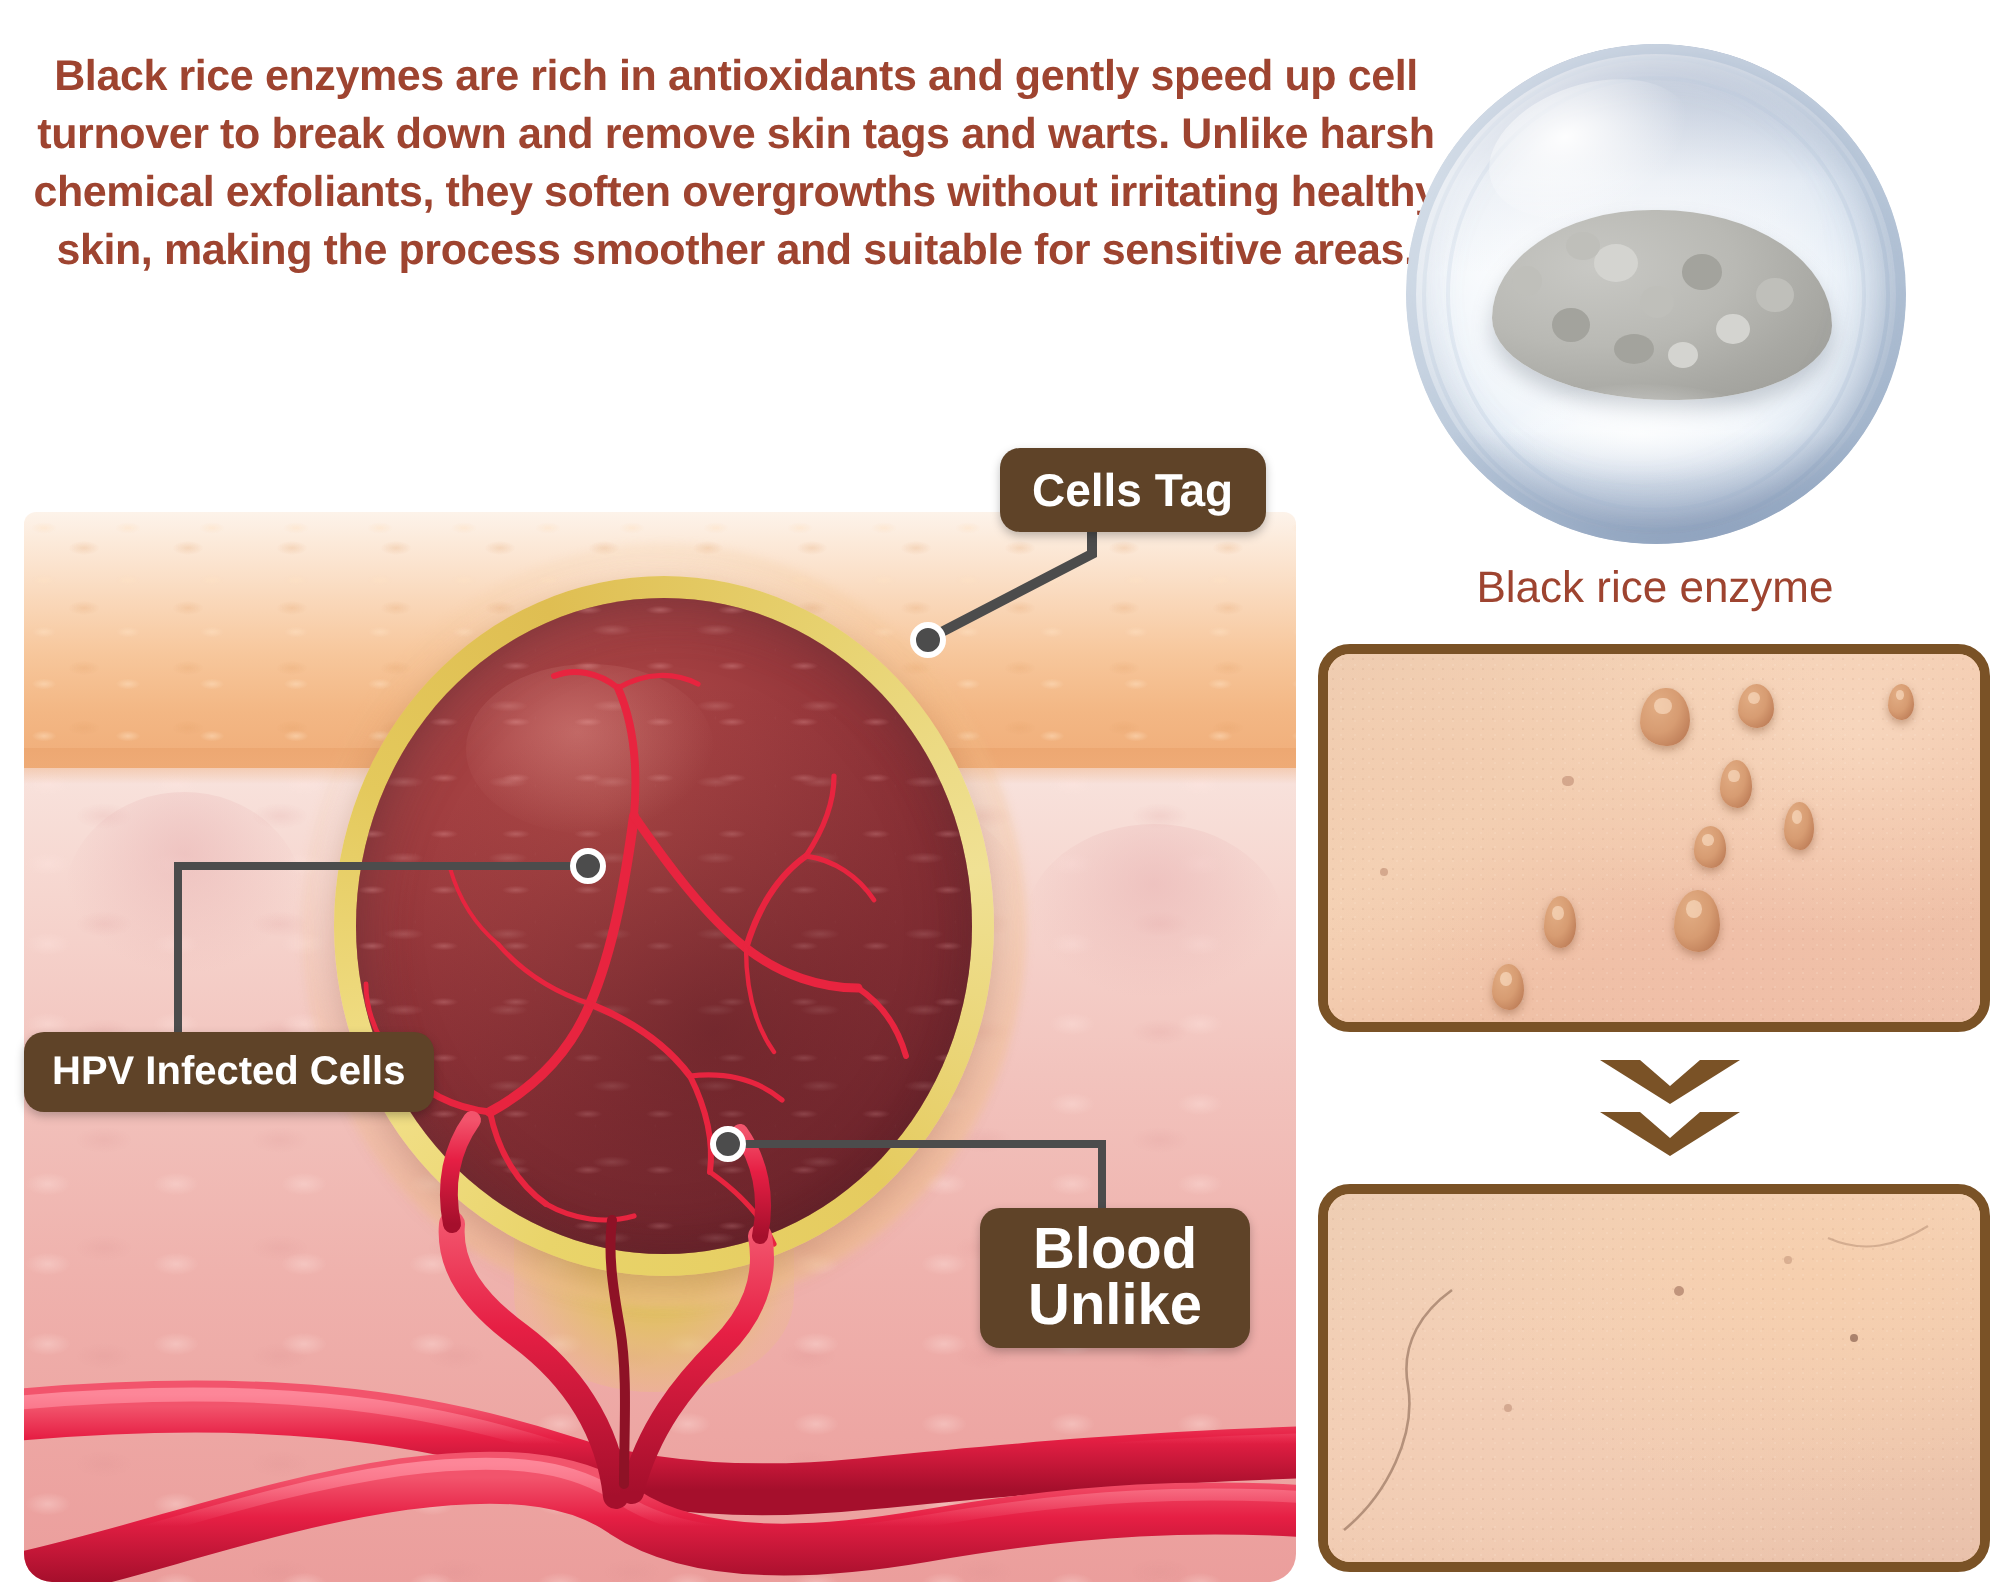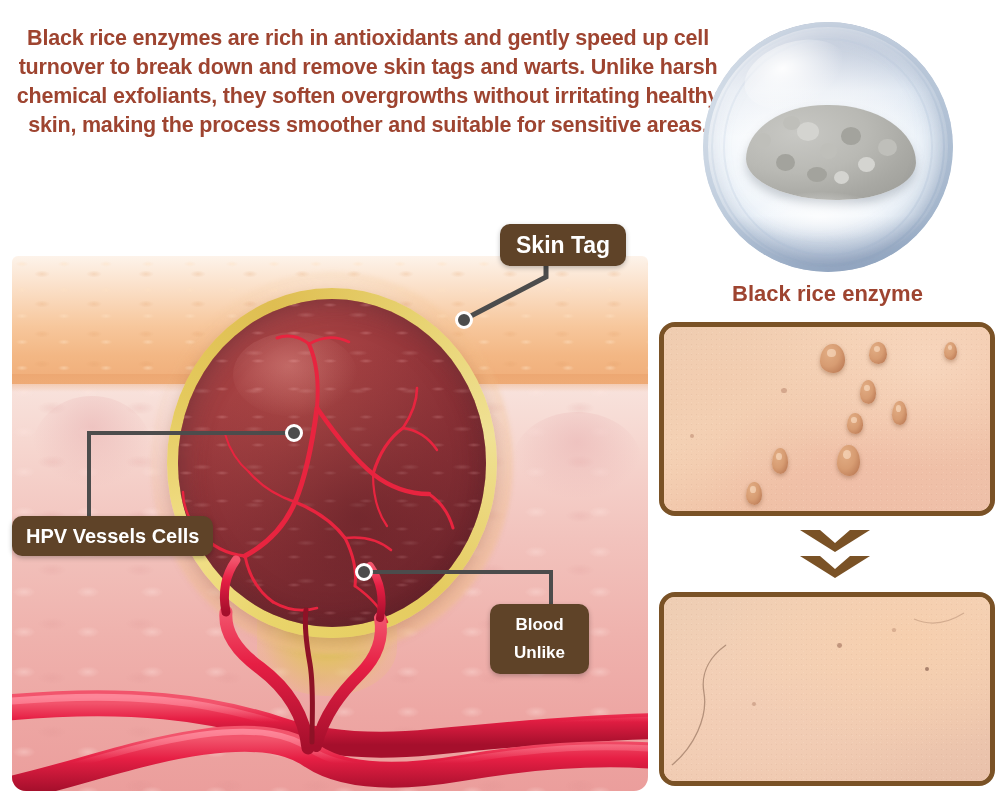--- a/index.html
+++ b/index.html
@@ -46,21 +46,21 @@
     background:
       radial-gradient(ellipse at 30% 30%, #c8c8c4 0%, #b9b9b4 42%, #a8a8a3 70%, #9a9a95 100%);
     filter:blur(.2px);
     box-shadow:0 6px 10px rgba(110,120,135,.35);}
   .pw{position:absolute;border-radius:50%;background:#bfbfba;}
   .pw.d{background:#a3a39d;}
   .pw.l{background:#d4d4d0;}
 
   
   #enzyme-caption{position:absolute;left:655px;top:281px;width:345px;text-align:center;
-    color:#9e4430;font-weight:bold;font-size:22px;}
+    color:#9e4430;font-weight:normal;font-size:22px;}
 
   .photo-frame{position:absolute;border:5px solid #7a5226;border-radius:16px;overflow:hidden;
     box-sizing:border-box;background:#f3cfae;}
   #photo-before{left:659px;top:322px;width:336px;height:194px;}
   #photo-after{left:659px;top:592px;width:336px;height:194px;}
 
   .skin-before{position:absolute;inset:0;
     background:
       radial-gradient(ellipse at 18% 28%, #f2cdb0 0%, rgba(242,205,176,0) 55%),
       radial-gradient(ellipse at 78% 20%, #f7d6bd 0%, rgba(247,214,189,0) 50%),
@@ -141,21 +141,21 @@
   #stalk{position:absolute;left:245px;top:360px;width:140px;height:80px;
     background:radial-gradient(ellipse at 50% 0%, #e7cf6d 0%, #e0c25c 35%, rgba(232,200,110,.25) 72%, rgba(232,200,110,0) 100%);
     border-radius:0 0 50% 50%/0 0 60% 60%;opacity:.9;}
 
   
   .callout{position:absolute;background:#5f4328;border-radius:10px;
     color:#fff;font-weight:bold;text-align:center;
     box-shadow:0 2px 5px rgba(0,0,0,.25);}
   #lbl-skin-tag{left:500px;top:224px;padding:8px 16px;font-size:23px;line-height:26px;}
   #lbl-hpv{left:12px;top:516px;padding:9px 14px;font-size:20px;line-height:22px;}
-  #lbl-blood{left:490px;top:604px;padding:7px 24px;font-size:17px;line-height:28px;}
+  #lbl-blood{left:490px;top:604px;padding:7px 24px;font-size:29px;line-height:28px;}
 
   .dot{position:absolute;width:18px;height:18px;border-radius:50%;
     background:#4c4c4c;border:3px solid #fff;box-sizing:border-box;}
   #dot-skin-tag{left:455px;top:311px;}
   #dot-hpv{left:285px;top:424px;}
   #dot-blood{left:355px;top:563px;}
 
   
   #svg-overlay{position:absolute;left:0;top:0;width:1000px;height:795px;pointer-events:none;}
 </style>
@@ -333,18 +333,18 @@
 
   <path d="M289 433 L 89 433 L 89 520" stroke="#4c4c4c" stroke-width="4" fill="none" stroke-linejoin="miter"></path>
 
   <path d="M367 572 L 551 572 L 551 606" stroke="#4c4c4c" stroke-width="4" fill="none" stroke-linejoin="miter"></path>
 </svg>
 
 <div class="dot" id="dot-skin-tag"></div>
 <div class="dot" id="dot-hpv"></div>
 <div class="dot" id="dot-blood"></div>
 
-<div class="callout" id="lbl-skin-tag">Skin Tag</div>
-<div class="callout" id="lbl-hpv">HPV Vessels Cells</div>
+<div class="callout" id="lbl-skin-tag">Cells Tag</div>
+<div class="callout" id="lbl-hpv">HPV Infected Cells</div>
 <div class="callout" id="lbl-blood">
   <div>Blood</div>
   <div>Unlike</div>
 </div>
 
 </body></html>

